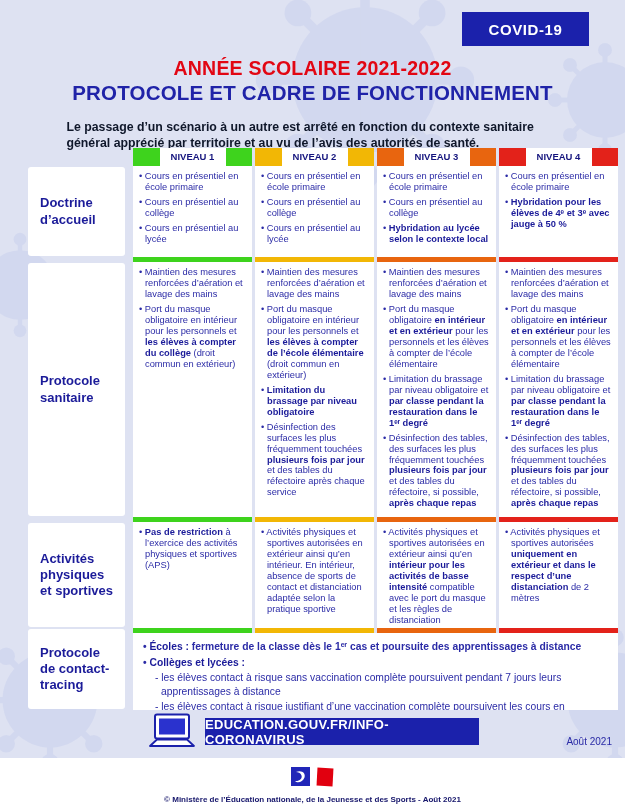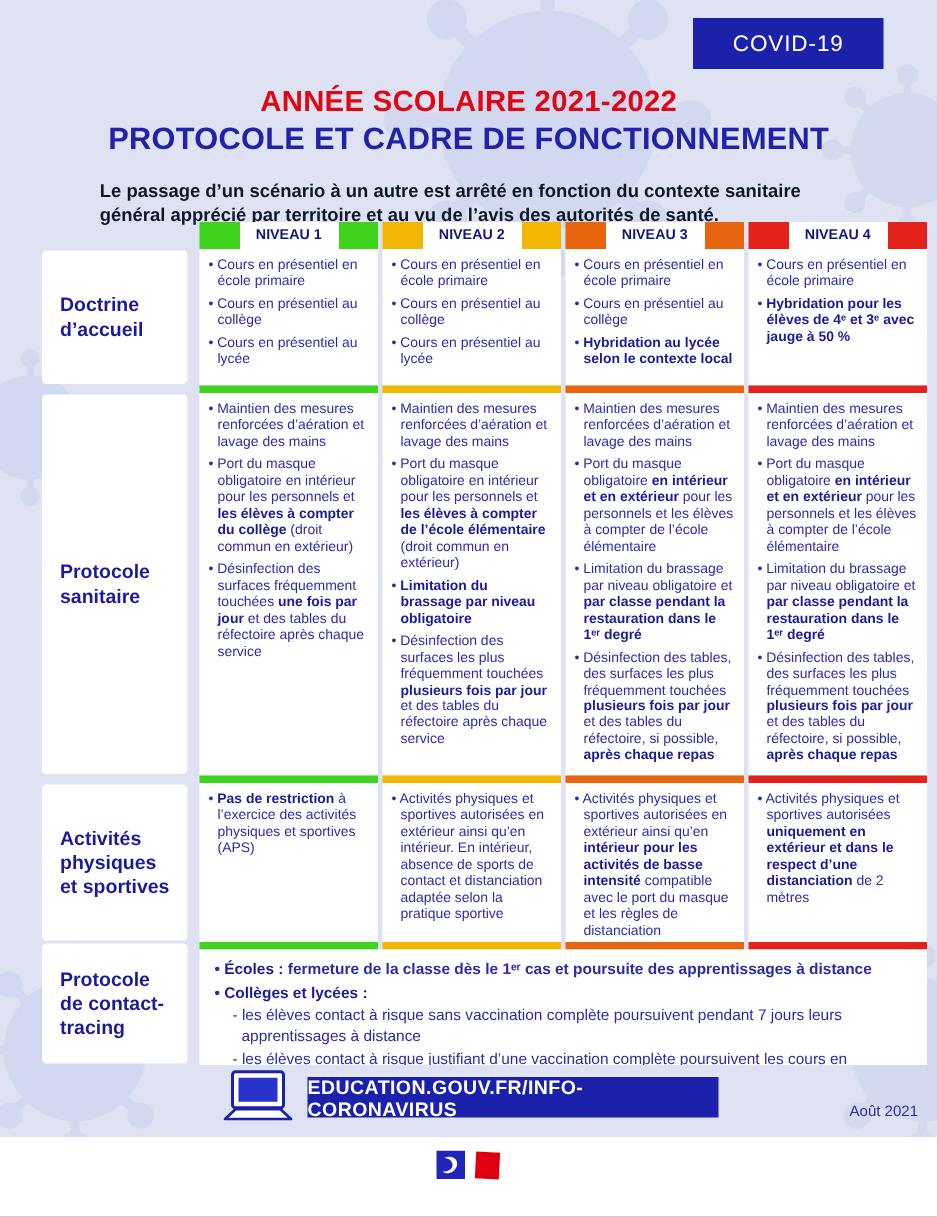--- a/index.html
+++ b/index.html
@@ -3,21 +3,21 @@
 <meta charset="utf-8">
 <style>
   * { margin:0; padding:0; box-sizing:border-box; }
   body { font-family:"Liberation Sans","DejaVu Sans",sans-serif; background:#888; }
   .page { position:relative; width:625px; height:811px; background:#fff; overflow:hidden; margin:0 auto; }
   .main { position:absolute; left:0; top:0; width:625px; height:758px; background:#dee2f2; overflow:hidden; }
 
   .virus { position:absolute; opacity:.55; }
 
   .covid-badge { position:absolute; right:36px; top:12px; width:127px; height:34px;
-    background:#1b21ab; color:#fff; font-weight:400; font-size:15px; letter-spacing:.6px;
+    background:#1b21ab; color:#fff; font-weight:700; font-size:15px; letter-spacing:.6px;
     display:flex; align-items:center; justify-content:center; }
 
   .titles { position:absolute; top:57px; left:0; right:0; text-align:center; }
   .title-red  { color:#e20613; font-size:19.5px; font-weight:700; letter-spacing:.2px; }
   .title-blue { color:#2023a8; font-size:20.5px; font-weight:700; letter-spacing:.2px; margin-top:1px; }
   .subtitle { position:absolute; top:120px; left:50%; transform:translateX(-50%); width:492px;
     font-size:12.3px; font-weight:600; color:#0f172a; line-height:1.3; }
 
   .grid { position:absolute; left:28px; top:148px; width:606px;
     display:grid;
@@ -224,21 +224,20 @@
         </div>
 
       <div class="sep" style="grid-area: 3 / 2; background: rgb(62, 211, 29);"></div>
       <div class="sep" style="grid-area: 3 / 3; background: rgb(242, 183, 5);"></div>
       <div class="sep" style="grid-area: 3 / 4; background: rgb(232, 101, 15);"></div>
       <div class="sep" style="grid-area: 3 / 5; background: rgb(227, 34, 26);"></div>
 
       <div class="cell" style="grid-row:4;grid-column:2">
           <div class="item">• Maintien des mesures renforcées d’aération et lavage des mains</div>
           <div class="item">• Port du masque obligatoire en intérieur pour les personnels et <b>les élèves à compter du collège</b> (droit commun en extérieur)</div>
-          <div class="item">• Désinfection des surfaces fréquemment touchées <b>une fois par jour</b> et des tables du réfectoire après chaque service</div>
         </div>
       <div class="cell" style="grid-row:4;grid-column:3">
           <div class="item">• Maintien des mesures renforcées d’aération et lavage des mains</div>
           <div class="item">• Port du masque obligatoire en intérieur pour les personnels et <b>les élèves à compter de l’école élémentaire</b> (droit commun en extérieur)</div>
           <div class="item">• <b>Limitation du brassage par niveau obligatoire</b></div>
           <div class="item">• Désinfection des surfaces les plus fréquemment touchées <b>plusieurs fois par jour</b> et des tables du réfectoire après chaque service</div>
         </div>
       <div class="cell" style="grid-row:4;grid-column:4">
           <div class="item">• Maintien des mesures renforcées d’aération et lavage des mains</div>
           <div class="item">• Port du masque obligatoire <b>en intérieur et en extérieur</b> pour les personnels et les élèves à compter de l’école élémentaire</div>
@@ -293,14 +292,15 @@
   </div>
 
   <div class="footer">
     <svg width="46" height="21" viewBox="0 0 46 21">
       <rect x="1" y="0" width="19" height="19" fill="#2126b8"></rect>
       <path d="M6 5 c5.5 -2.5 10 1 8.5 5.5 c-1.5 4.5 -7 6 -9.5 3.5 c4.5 0.5 7.5 -2.5 6.5 -5.5 c-0.8 -2.6 -3.5 -3.5 -5.5 -3.5 z" fill="#fff"></path>
       <g transform="rotate(3 35 10)">
           <rect x="27" y="1" width="16" height="18" fill="#e1000f"></rect>
         </g>
     </svg>
+    <div class="copyright">© Ministère de l’Éducation nationale, de la Jeunesse et des Sports - Août 2021</div>
   </div>
 </div>
 
 </body></html>

